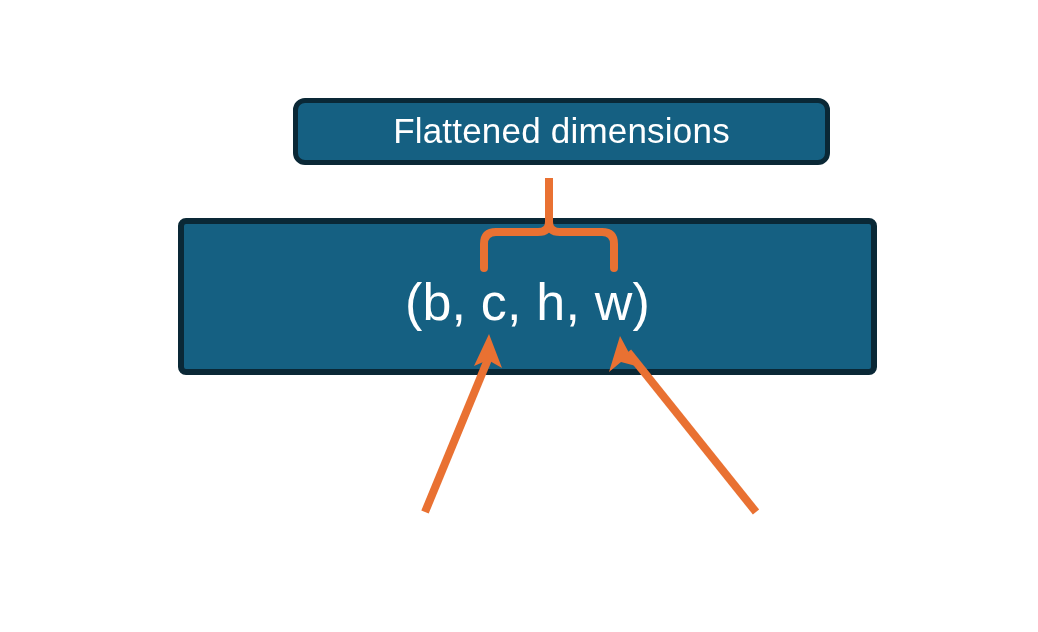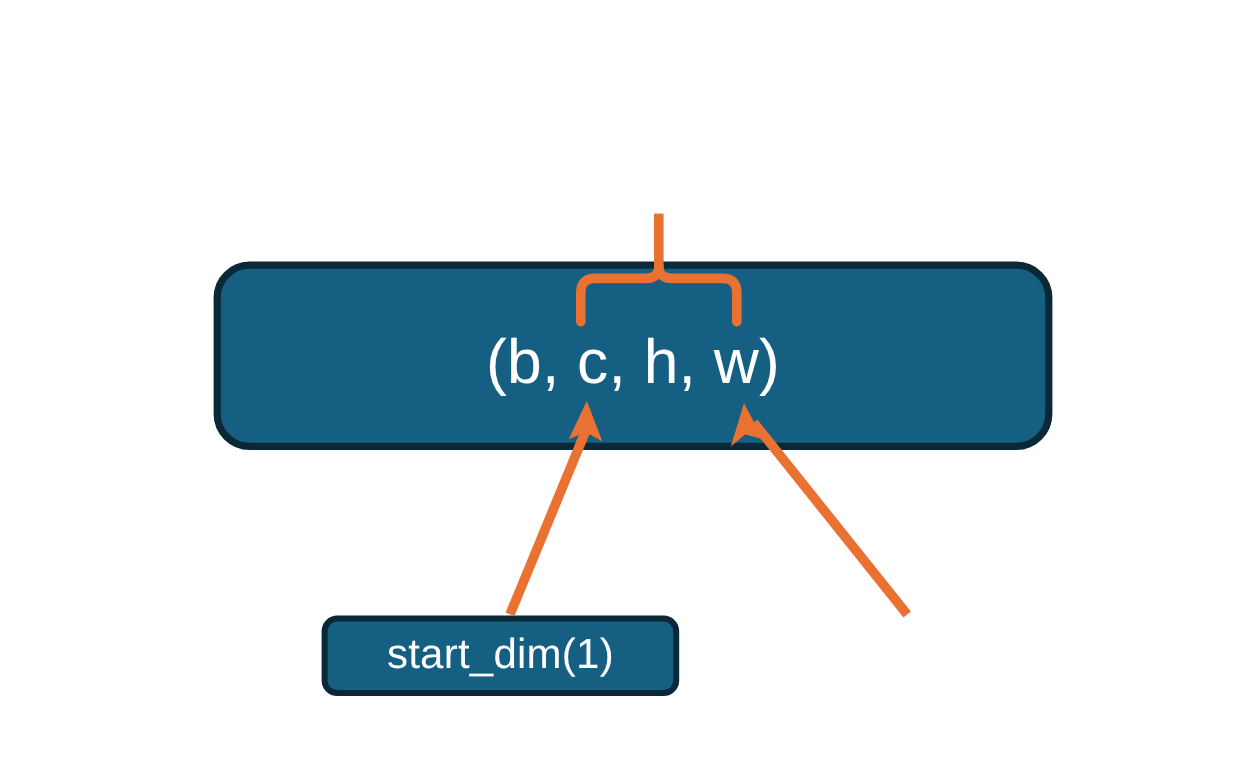--- a/index.html
+++ b/index.html
@@ -38,21 +38,21 @@
     height: 67px;
     font-size: 35px;
     border-radius: 12px;
   }
   #node-shape {
     left: 178px;
     top: 218px;
     width: 699px;
     height: 157px;
     font-size: 52px;
-    border-radius: 30px;
+    border-radius: 8px;
     border-width: 6px;
     align-items: flex-start;
     padding-top: 51px;
   }
   #node-start-dim {
     left: 268px;
     top: 513px;
     width: 298px;
     height: 67px;
     font-size: 35px;
@@ -73,28 +73,28 @@
     width: 1038px;
     height: 632px;
     pointer-events: none;
   }
 </style>
 </head>
 <body>
 
 <div id="canvas">
 
+  <div class="node" id="node-flattened">
+    <span>Flattened dimensions</span>
+  </div>
 
   <div class="node" id="node-shape">
     <span>(b, c, h, w)</span>
   </div>
 
-  <div class="node" id="node-start-dim">
-    <span>start_dim(1)</span>
-  </div>
 
 
   <svg id="overlay" viewBox="0 0 1038 632">
 
     <g>
       <path d="M 484 268
                L 484 244
                Q 484 232 496 232
                L 538 232
                Q 549 232 549 222

